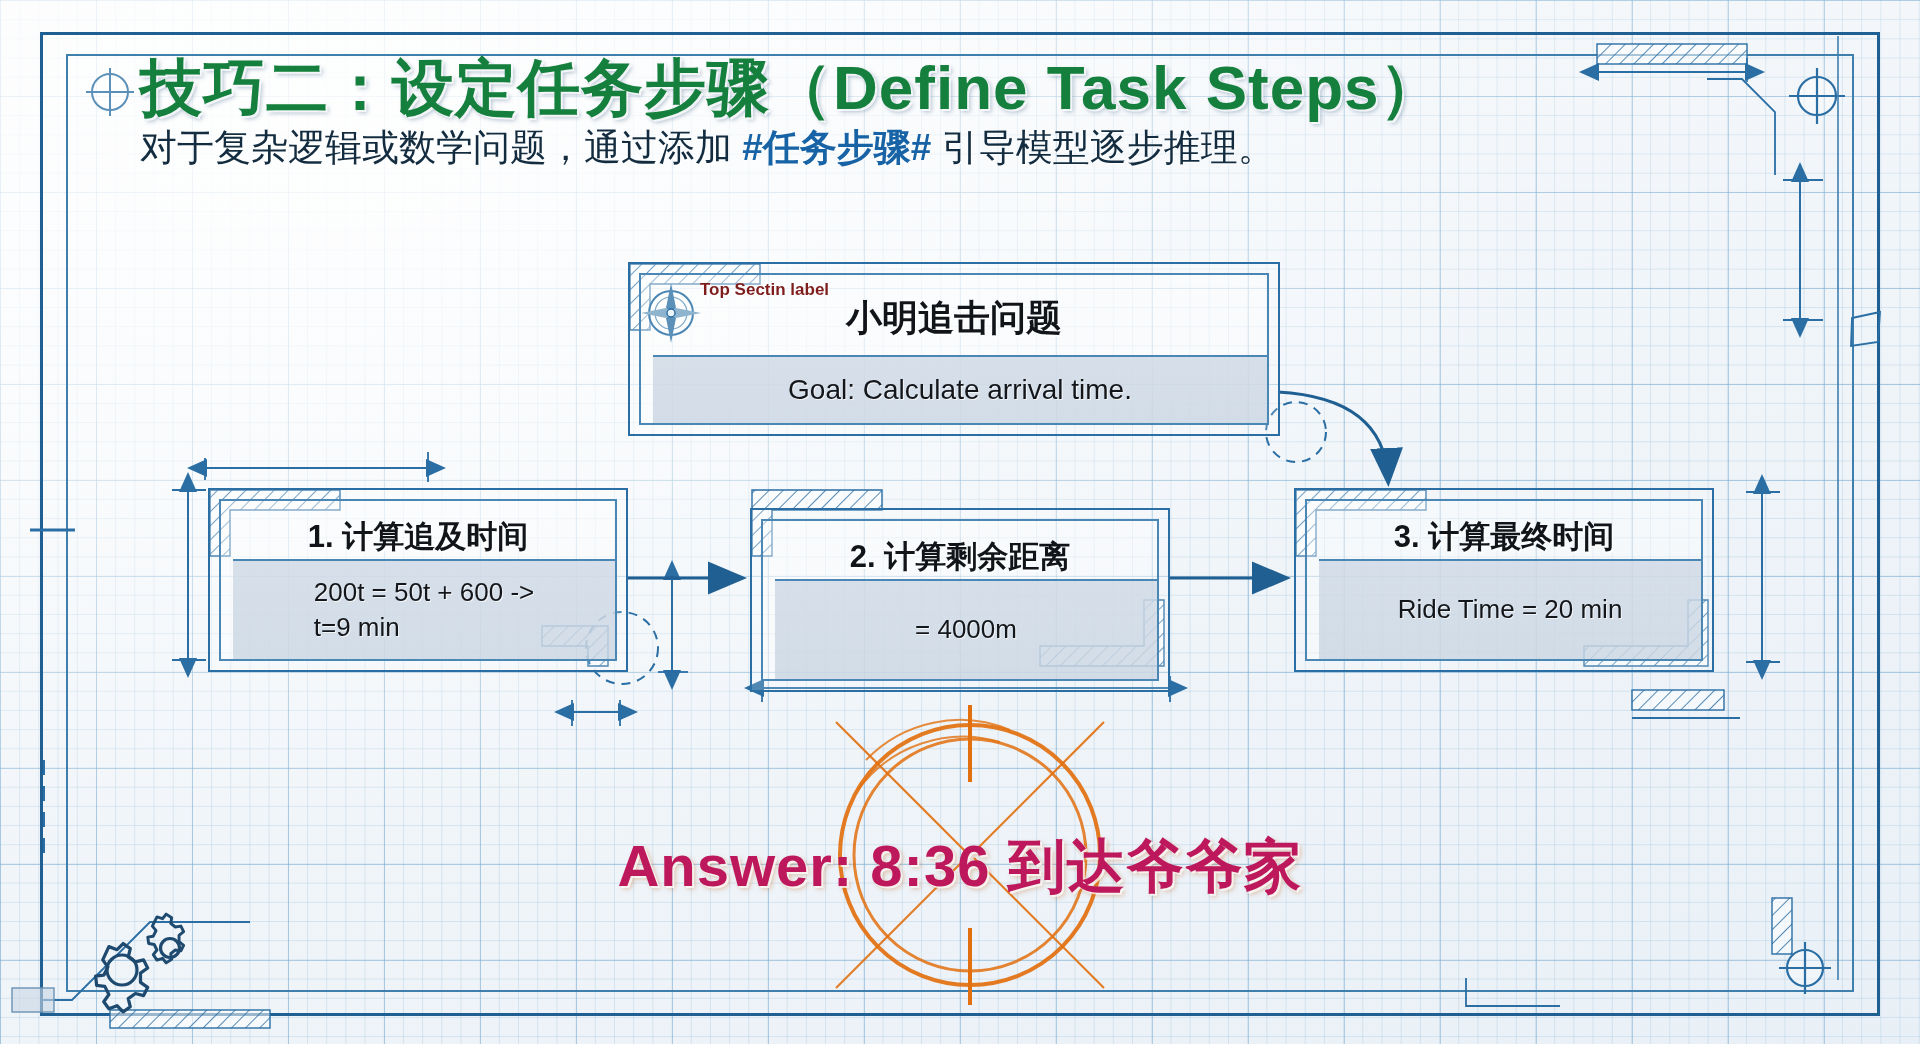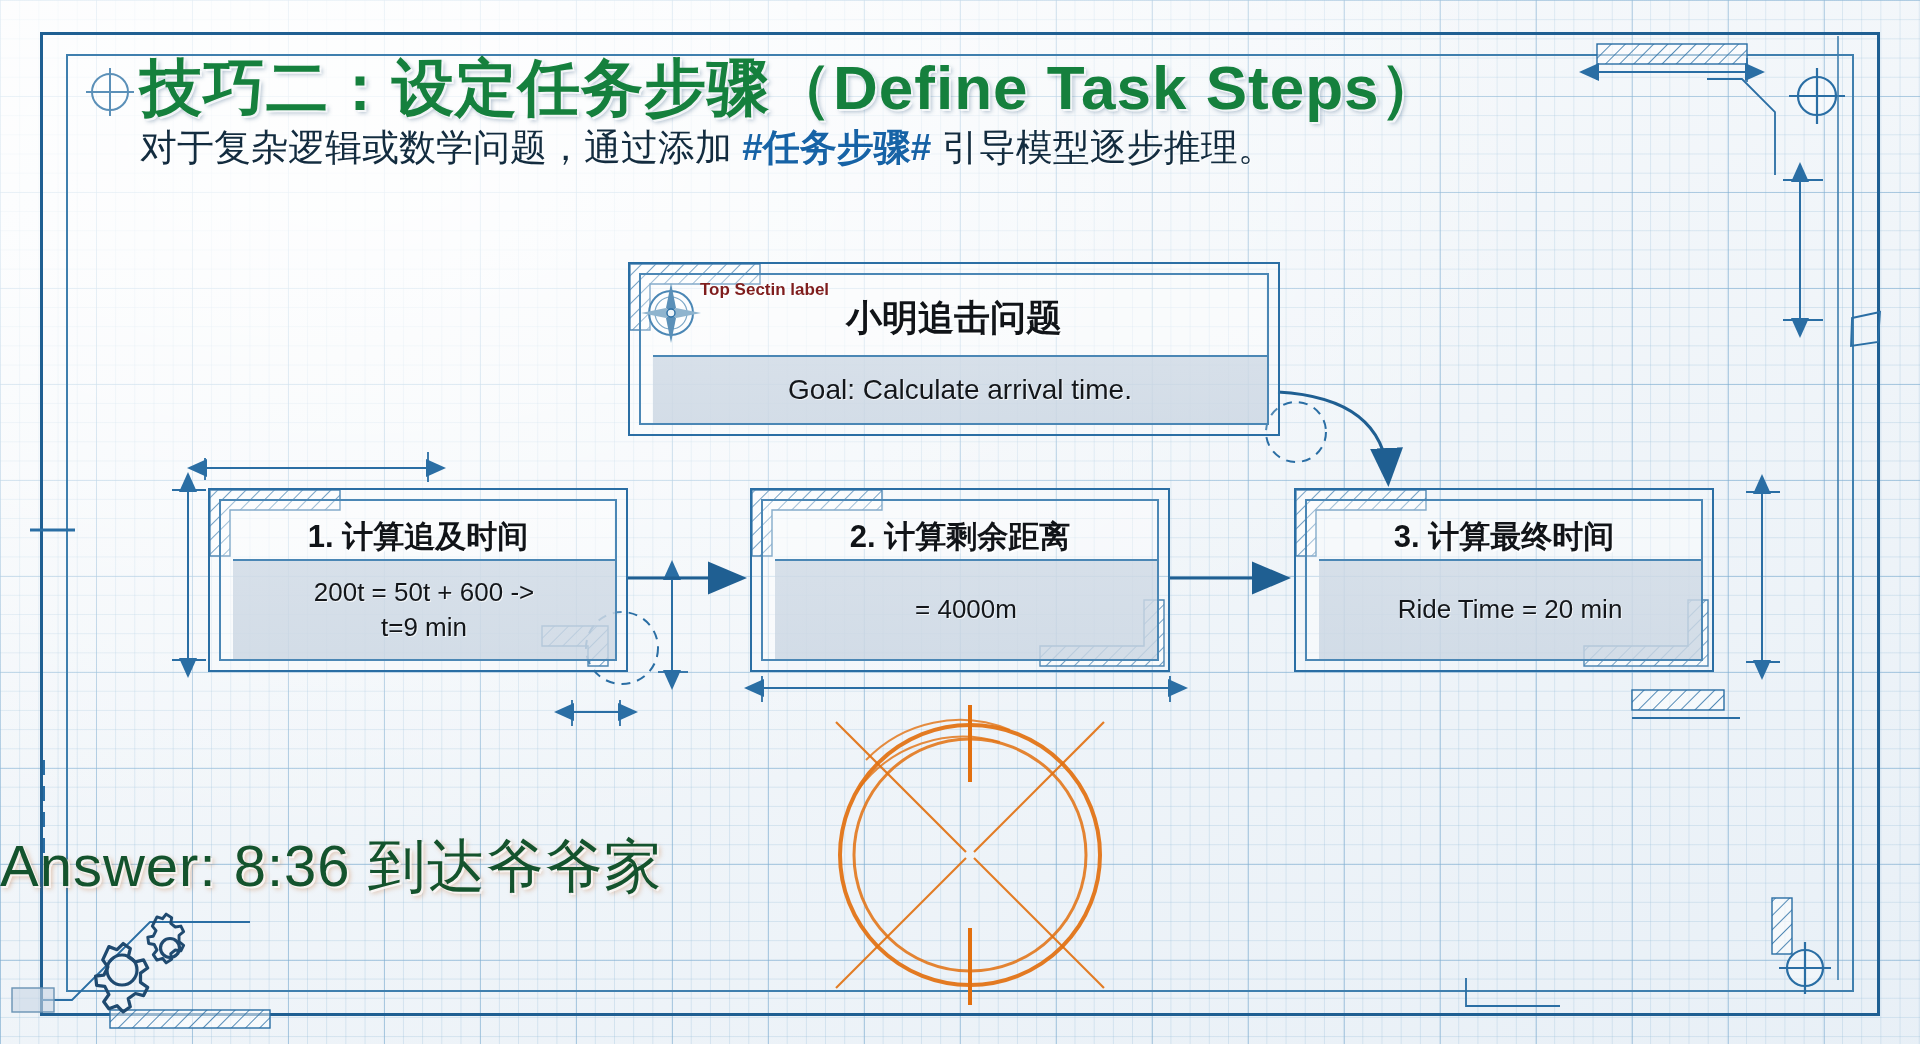--- a/index.html
+++ b/index.html
@@ -65,48 +65,48 @@
   .card-head{
     position:absolute;left:0;right:0;top:0;
     display:flex;align-items:center;justify-content:center;
     font-weight:bold;color:#111418;
     text-shadow:1.5px 1.5px 0 rgba(255,255,255,.85);
   }
   .card-body{
     position:absolute;left:12px;right:0;bottom:0;
     border-top:2px solid #4b87b5;
     background:linear-gradient(180deg,rgba(205,216,228,.78),rgba(196,209,223,.72));
-    display:flex;align-items:center;justify-content:center;text-align:center;
+    display:flex;align-items:center;justify-content:center;text-align:left;
     color:#13161a;
     text-shadow:1px 1px 0 rgba(255,255,255,.7);
   }
 
   
   #topcard{left:628px;top:262px;width:648px;height:170px;}
   #topcard .card-head{height:86px;font-size:36px;}
   #topcard .card-body{height:66px;font-size:28px;}
   .top-label{
     position:absolute;left:700px;top:280px;
     font-size:17px;color:#7f1d1d;font-weight:bold;
     text-shadow:1px 1px 0 rgba(255,255,255,.85);
   }
   .compass{position:absolute;left:640px;top:282px;width:62px;height:62px;}
 
   
   .step{width:416px;height:180px;top:488px;}
   #step1{left:208px;}
-  #step2{left:750px;}
+  #step2{left:750px;margin-top:20px;}
   #step3{left:1294px;}
   .step .card-head{height:72px;font-size:31px;}
   .step .card-body{height:98px;font-size:26px;line-height:1.35;}
 
   
   .answer{
-    position:absolute;left:0;right:0;top:828px;
-    font-size:58px;font-weight:normal;color:#14532d;letter-spacing:1px;
+    position:absolute;left:0;right:0;top:828px;text-align:center;
+    font-size:58px;font-weight:bold;color:#be185d;letter-spacing:1px;
     text-shadow:2px 2px 0 rgba(255,255,255,.75), 3px 3px 5px rgba(190,90,20,.35);
     white-space:nowrap;
   }
 
   
   .gears{position:absolute;left:78px;top:906px;width:120px;height:108px;}
 </style>
 </head>
 <body>
 

